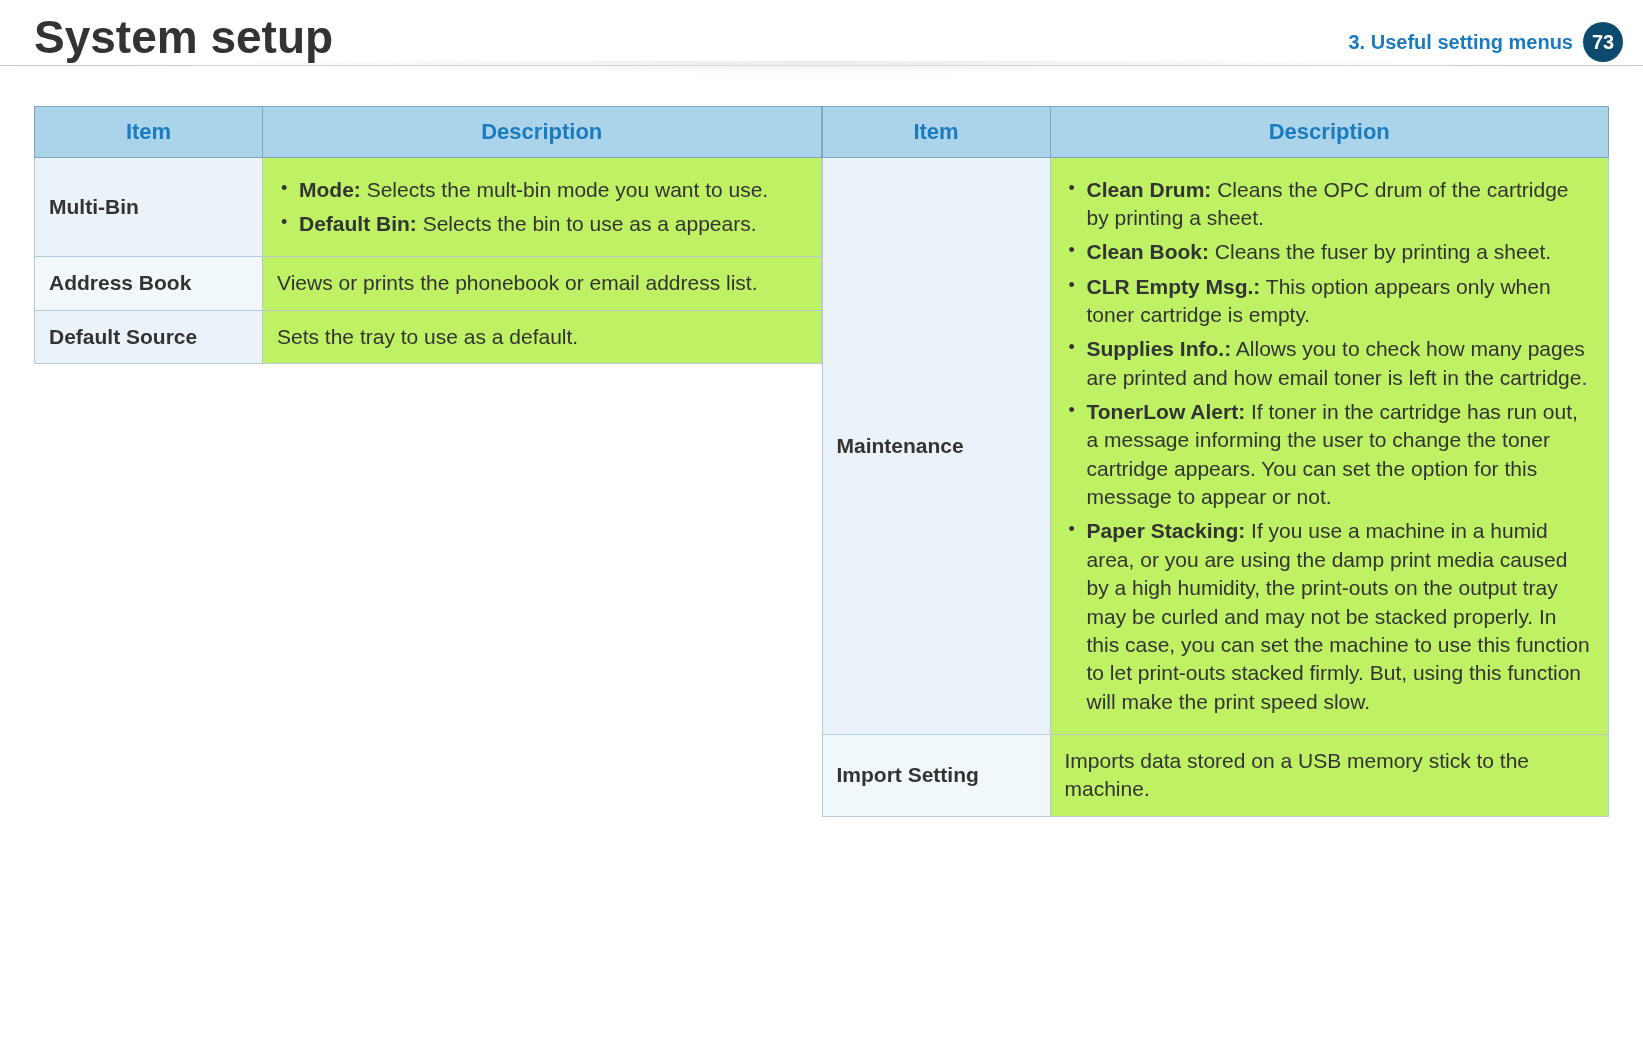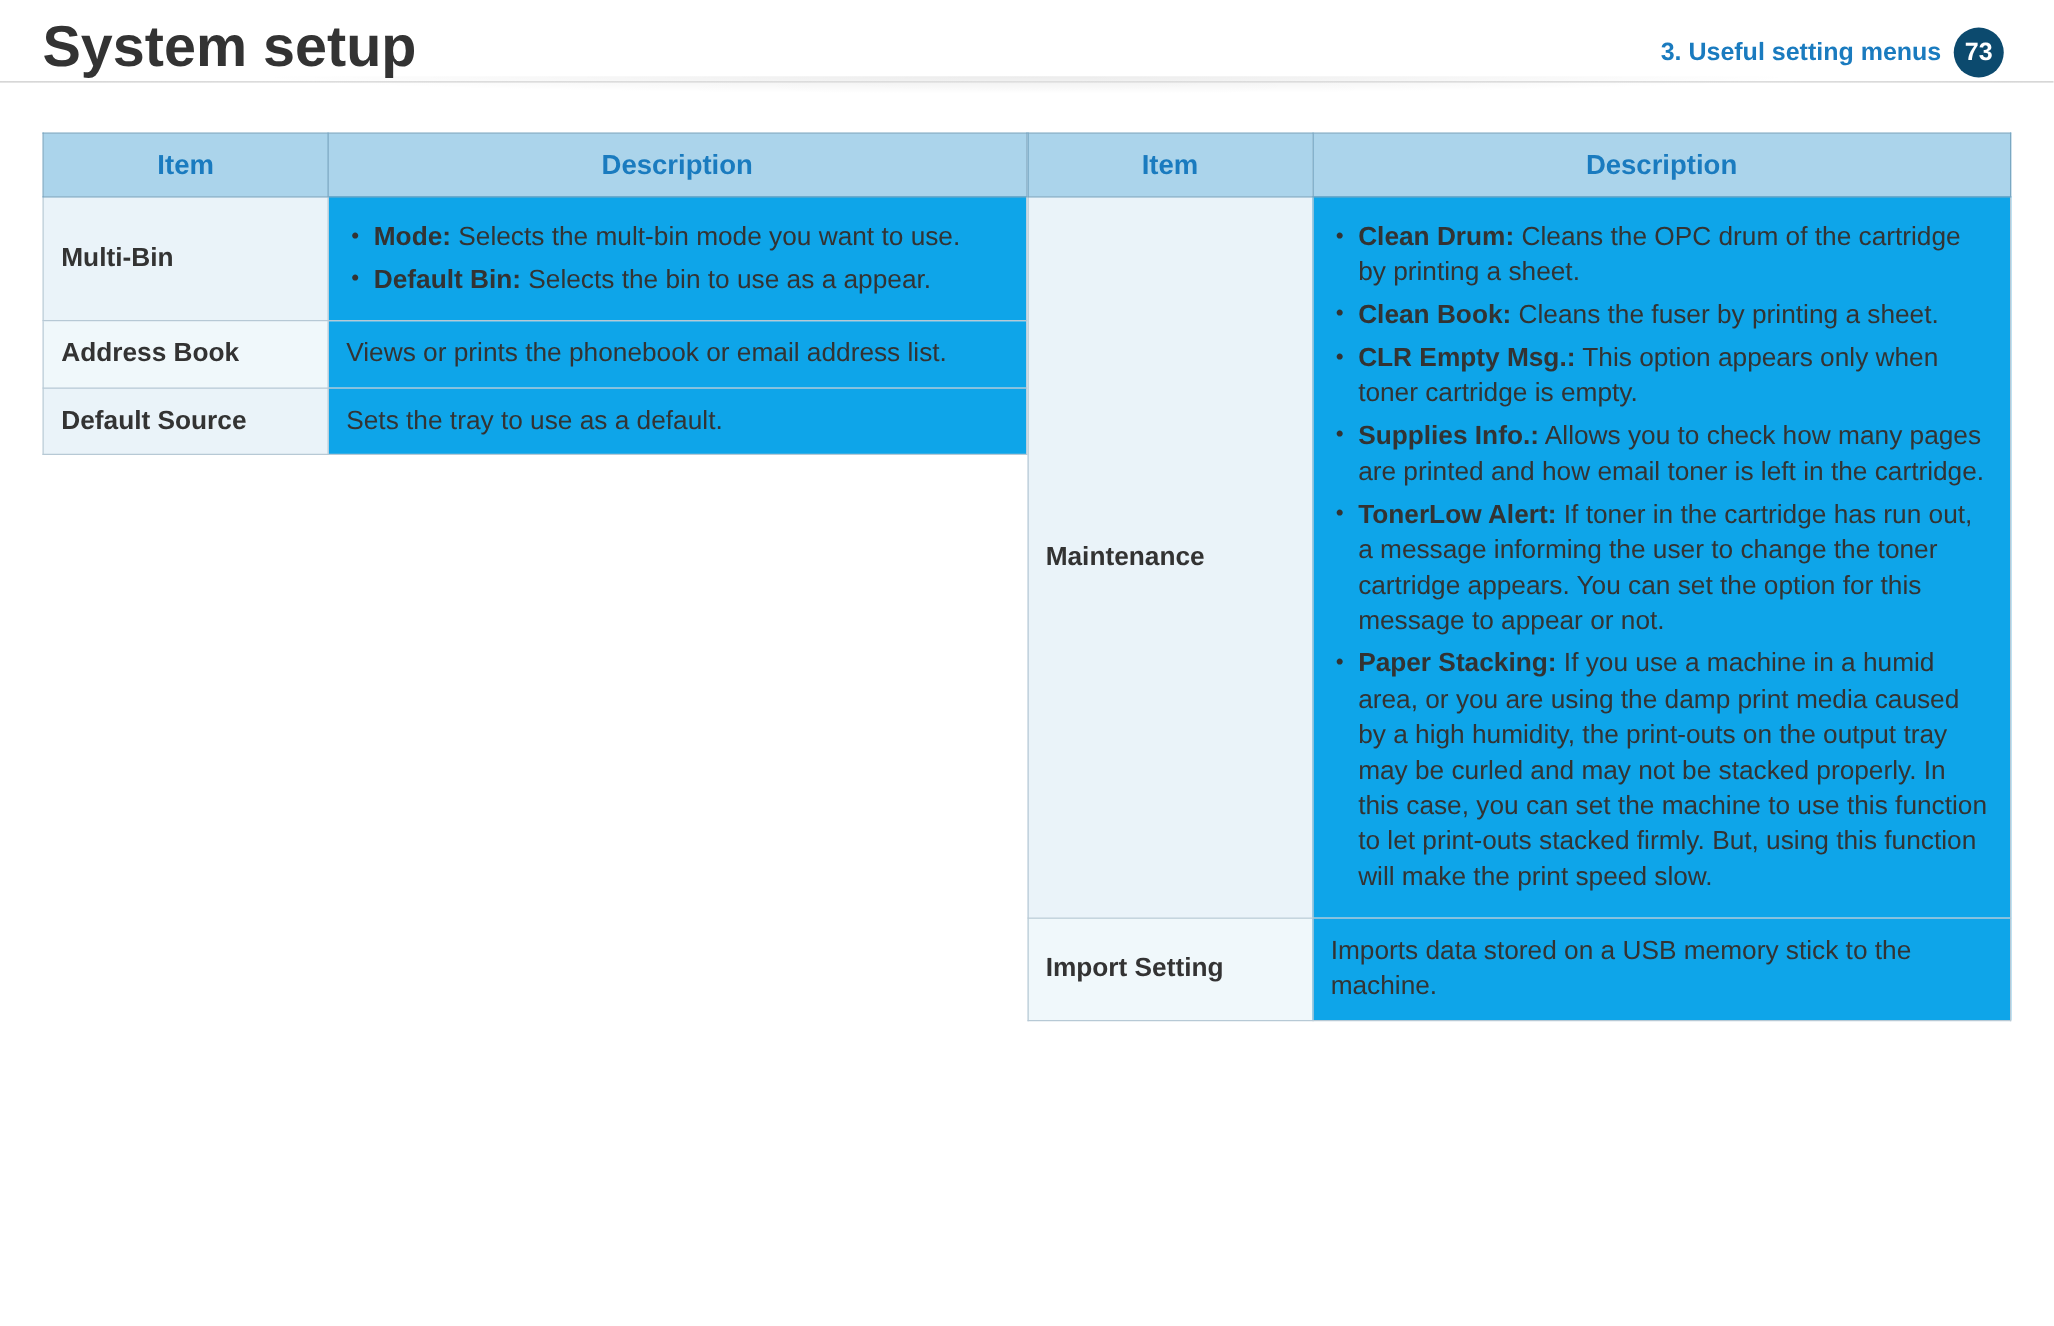--- a/index.html
+++ b/index.html
@@ -22,21 +22,21 @@
     padding: 0 34px;
   }
   .header-title {
     font-size: 46px;
     font-weight: 700;
     color: #333333;
     line-height: 75px;
   }
   .header-right {
     position: absolute;
-    right: 40px;
+    right: 20px;
     top: 22px;
     display: flex;
     align-items: center;
     gap: 10px;
   }
   .chapter-label {
     font-size: 20px;
     font-weight: 700;
     color: #1a7bbf;
   }
@@ -108,21 +108,21 @@
     background: #eaf3f9;
   }
   td.item-cell {
     width: 228px;
     color: #1a7bbf;
     font-weight: 700;
     vertical-align: middle;
     background: #eaf3f9;
   }
   td.desc-cell {
-    background: #0ea5e9;
+    background: #bef264;
   }
 
   
   ul.bullets {
     list-style: none;
     margin: 0;
     padding: 0;
   }
   ul.bullets li {
     position: relative;
@@ -160,21 +160,21 @@
           <tr>
         <th>Item</th>
         <th>Description</th>
       </tr>
 
       <tr>
         <td class="item-cell">Multi-Bin</td>
         <td class="desc-cell">
           <ul class="bullets">
             <li><span class="b-label">Mode:</span><span> Selects the mult-bin mode you want to use.</span></li>
-            <li><span class="b-label">Default Bin:</span><span> Selects the bin to use as a appear.</span></li>
+            <li><span class="b-label">Default Bin:</span><span> Selects the bin to use as a appears.</span></li>
           </ul>
         </td>
       </tr>
 
       <tr>
         <td class="item-cell">Address Book</td>
         <td class="desc-cell">Views or prints the phonebook or email address list.</td>
       </tr>
 
       <tr>

